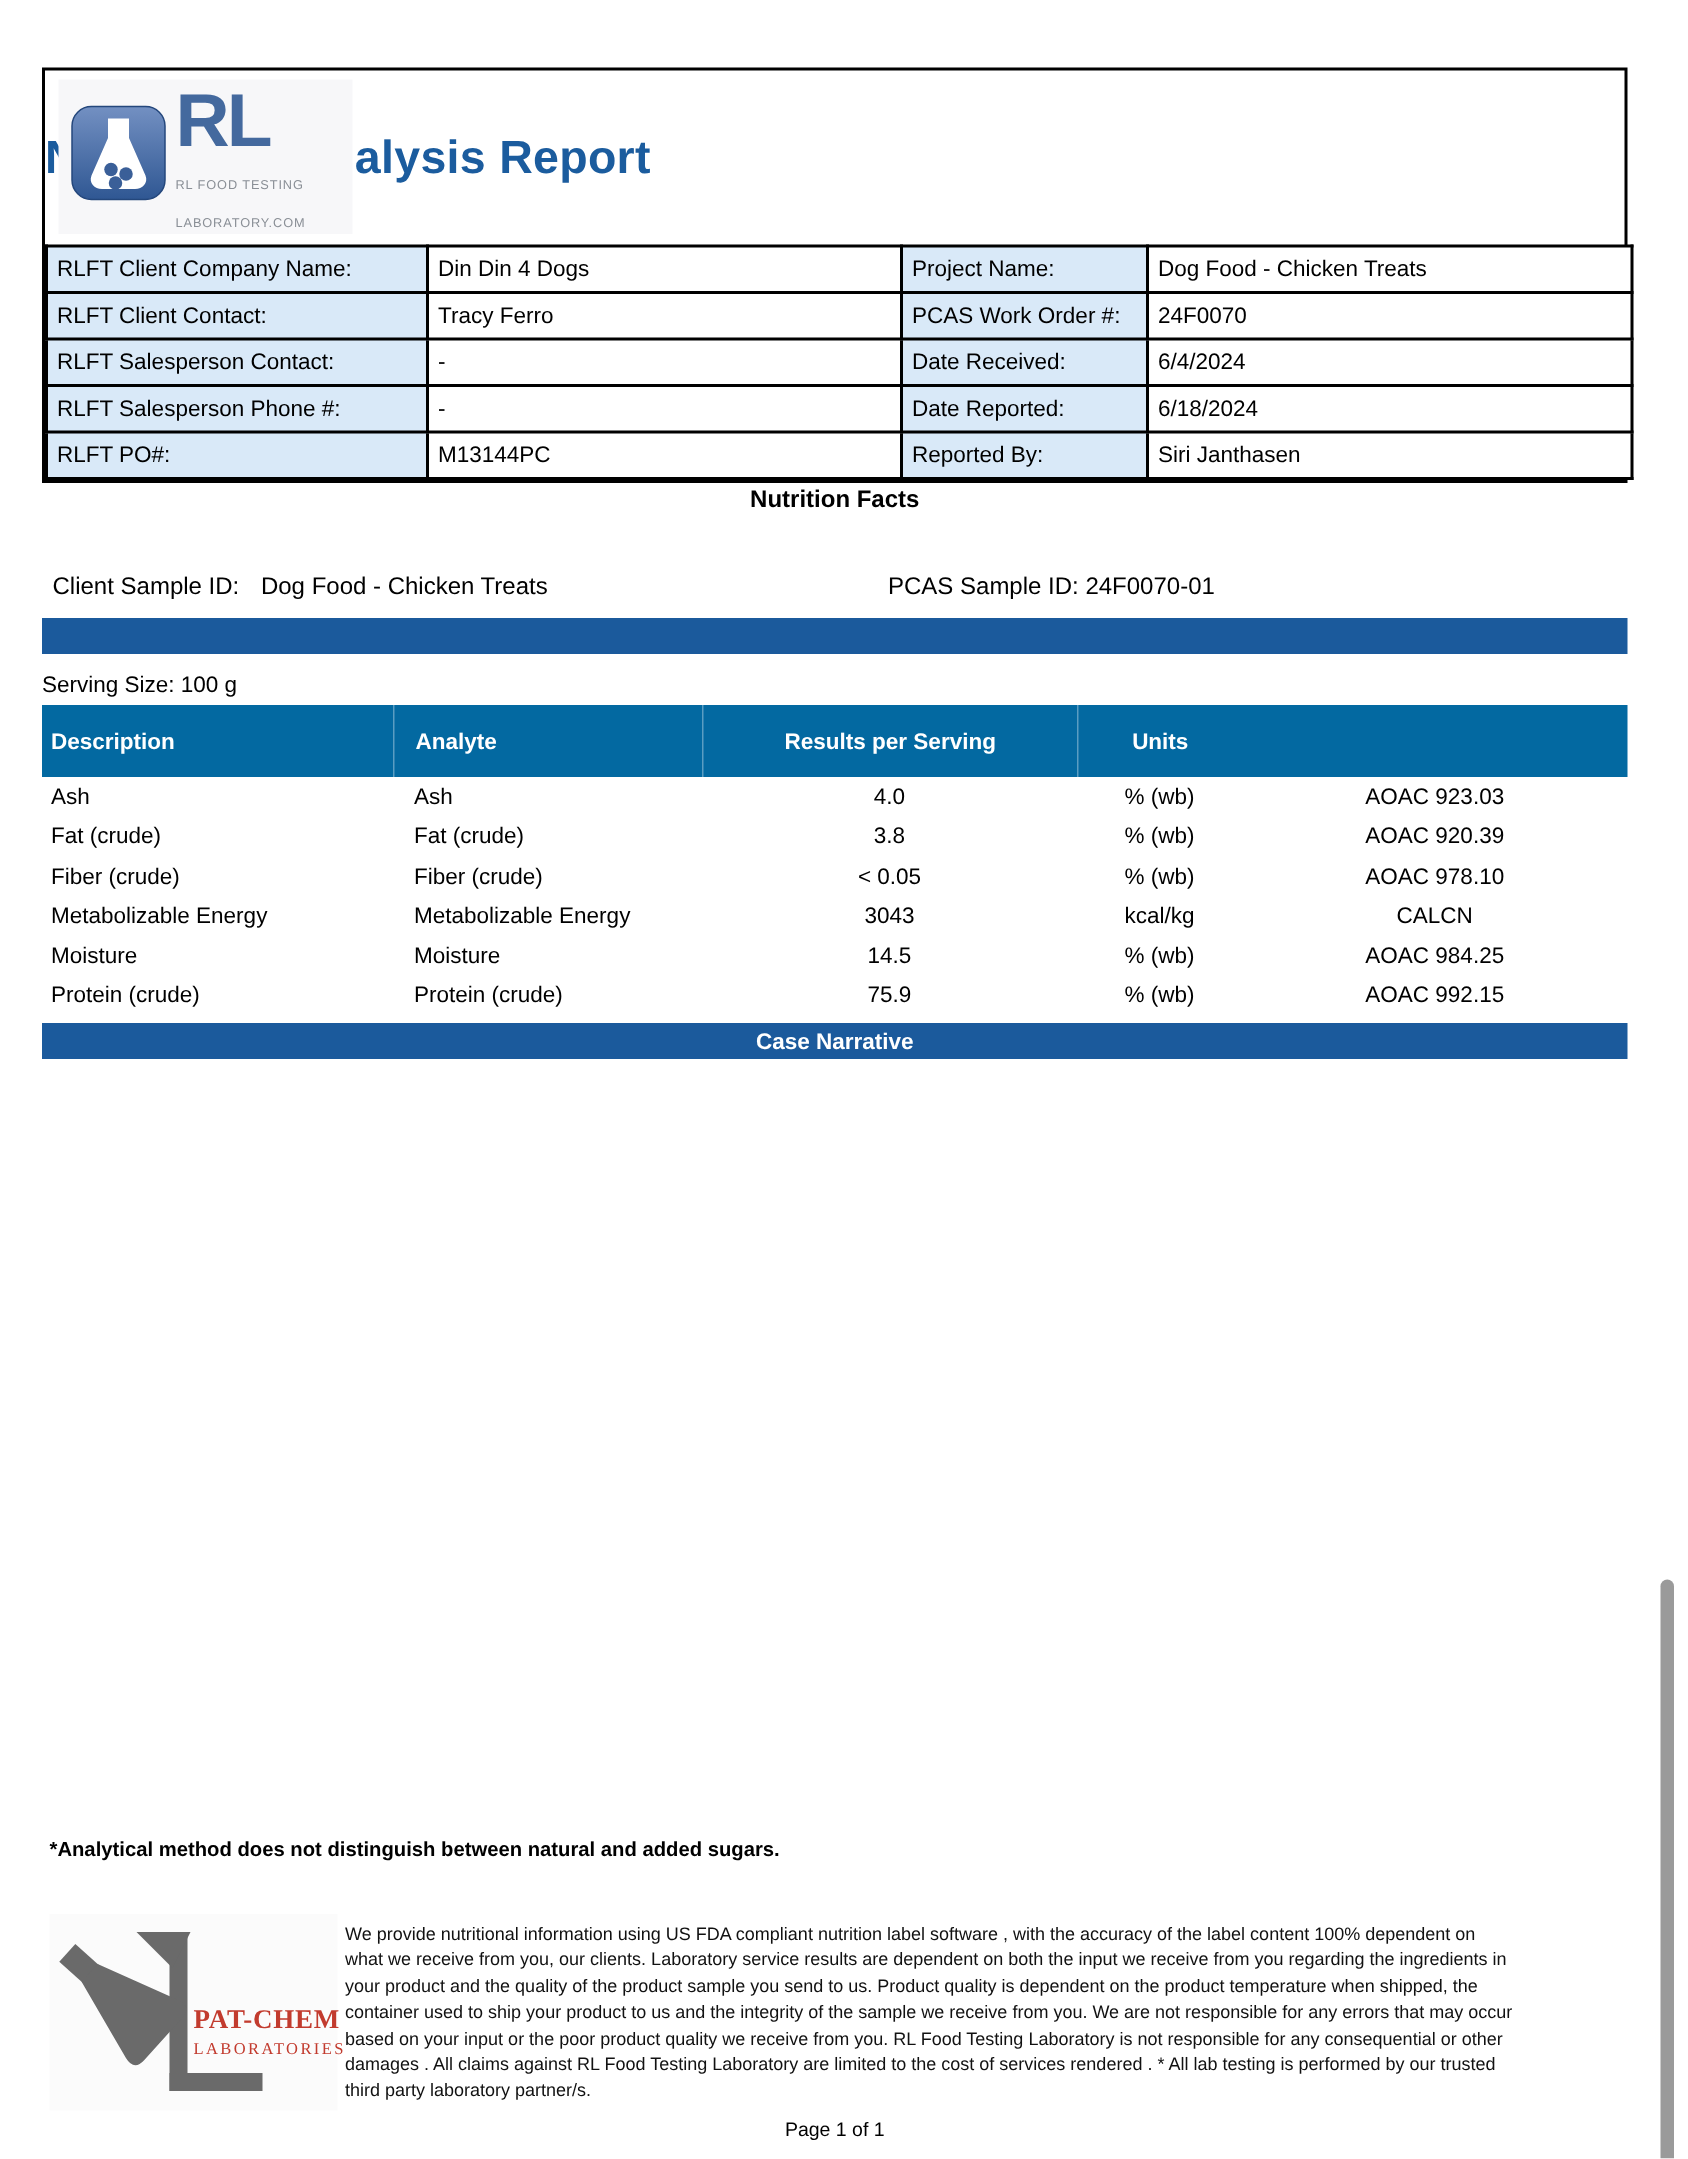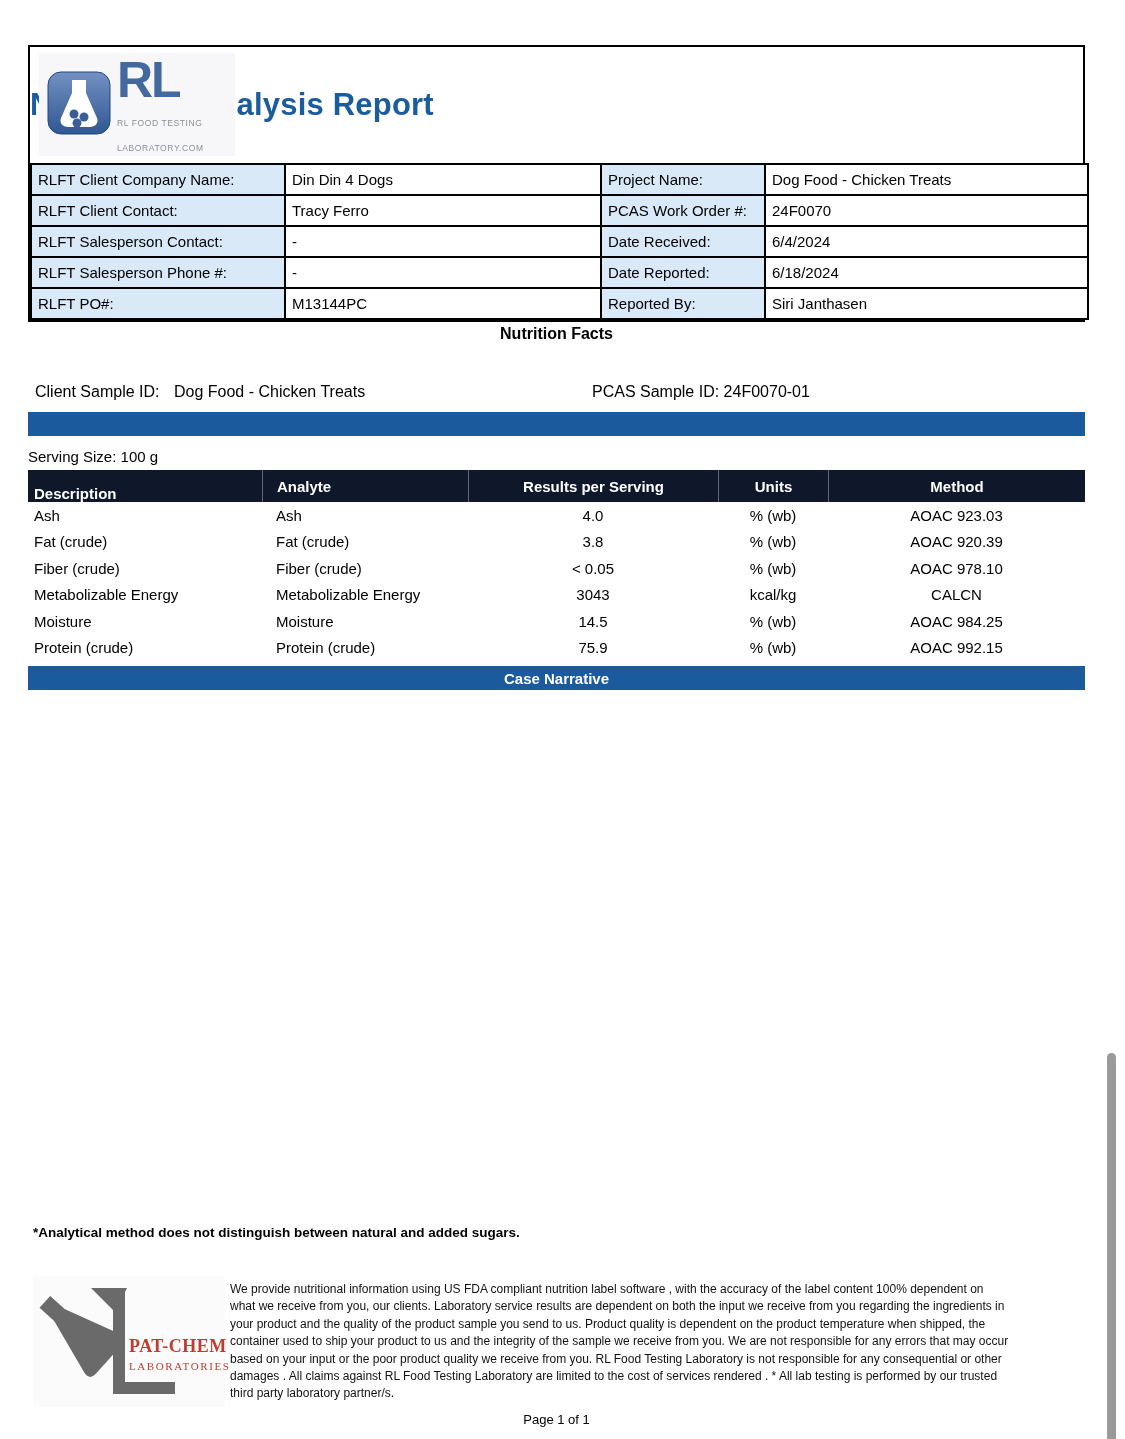--- a/index.html
+++ b/index.html
@@ -34,21 +34,21 @@
   .sample-row { position:absolute; left:28px; top:383px; width:1057px; font-size:16px; }
   .sample-left { position:absolute; left:7px; top:0; }
   .sample-right { position:absolute; left:564px; top:0; }
   .b { font-weight:normal; }
   .sample-left .b { margin-right:10px; }
   .blue-bar { position:absolute; left:28px; top:412px; width:1057px; height:24px; background:#1b5a9c; }
   .serving { position:absolute; left:28px; top:448px; font-size:15px; }
 
   
   .results { position:absolute; left:28px; top:470px; width:1057px; }
-  .rt-head { display:flex; align-items:flex-end; background:#0f172a; color:#fff; font-weight:bold; height:32px; font-size:15px; }
+  .rt-head { display:flex; align-items:center; background:#0369a1; color:#fff; font-weight:bold; height:48px; font-size:15px; }
   .rt-head > div:not(:first-child) { border-left:1px solid rgba(255,255,255,.35); height:100%; display:flex; align-items:center; justify-content:center; }
   .rt-row { display:flex; align-items:center; height:26.5px; font-size:15px; background:#fff; }
   .col-desc { width:234px; padding-left:6px; }
   .rt-head .col-desc { display:flex; align-items:center; justify-content:flex-start; }
   .col-analyte { width:206px; justify-content:flex-start !important; padding-left:14px; }
   .col-result { width:250px; text-align:center; justify-content:center; }
   .col-units { width:110px; text-align:center; justify-content:center; }
   .col-method { flex:1; text-align:center; justify-content:center; }
   .rt-row .col-result, .rt-row .col-units, .rt-row .col-method { text-align:center; }
   .case-bar { display:flex; align-items:center; justify-content:center; background:#1b5a9c; color:#fff; font-weight:bold; height:24px; font-size:15px; margin-top:5px; }
@@ -162,21 +162,20 @@
     <span class="b">Serving Size:</span>
     <span>100 g</span>
   </div>
 
   <div class="results">
     <div class="rt-head">
       <div class="col-desc">Description</div>
       <div class="col-analyte">Analyte</div>
       <div class="col-result">Results per Serving</div>
       <div class="col-units">Units</div>
-      <div class="col-method">Method</div>
     </div>
 
     <div class="rt-row">
       <div class="col-desc">Ash</div>
       <div class="col-analyte">Ash</div>
       <div class="col-result">4.0</div>
       <div class="col-units">% (wb)</div>
       <div class="col-method">AOAC 923.03</div>
     </div>
     <div class="rt-row">

